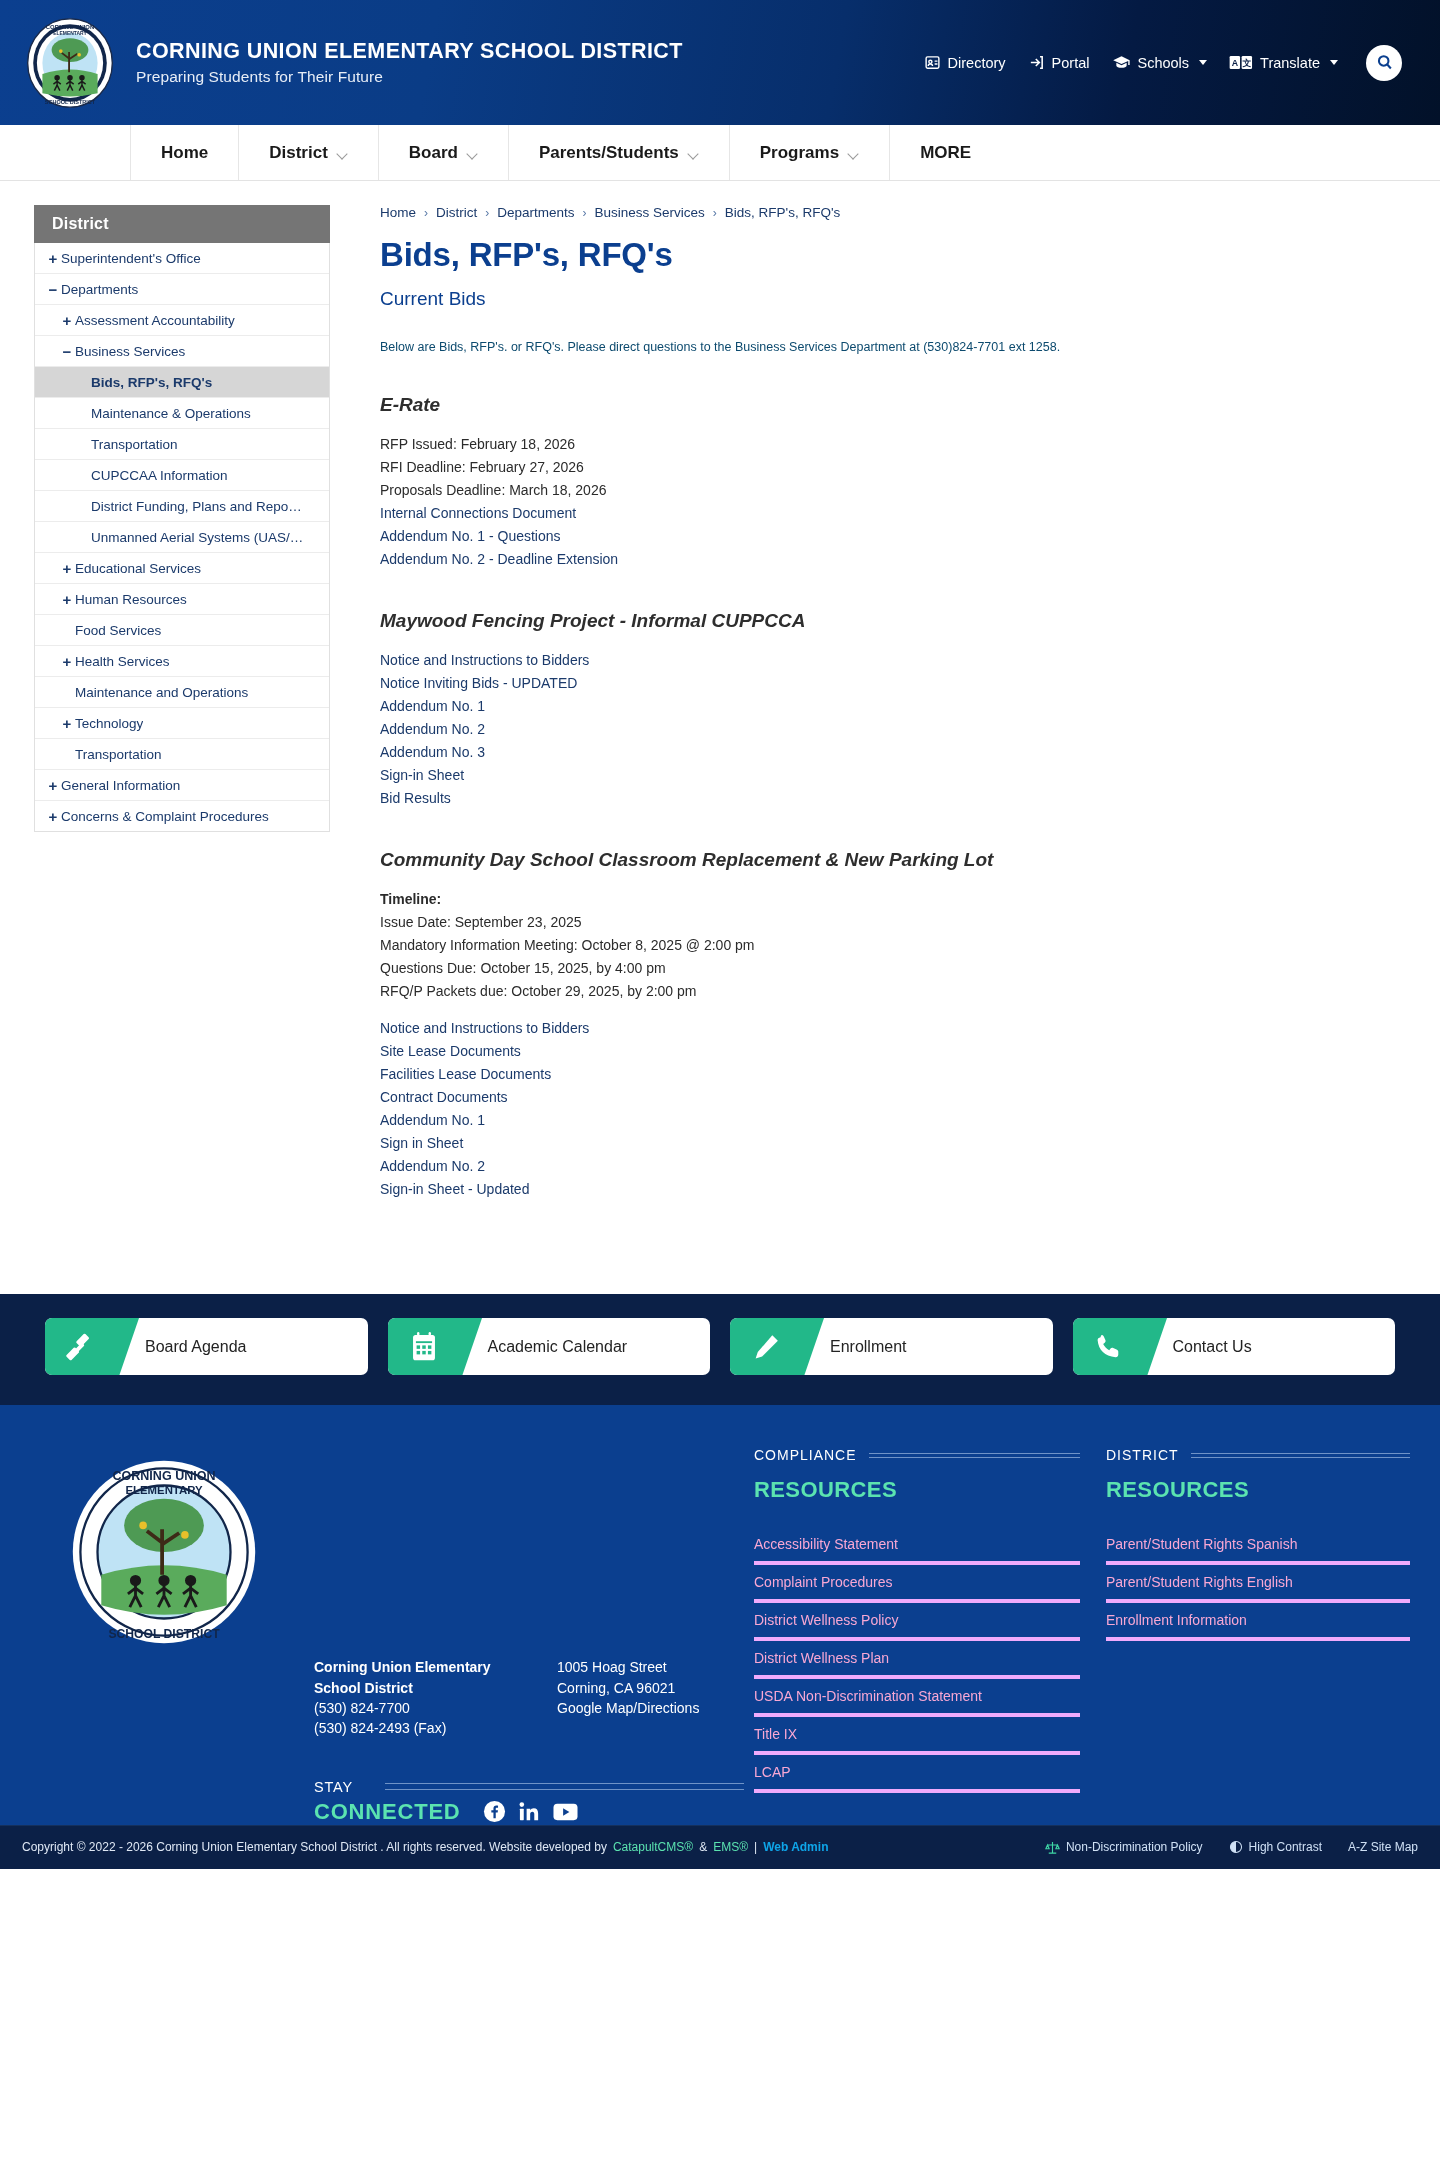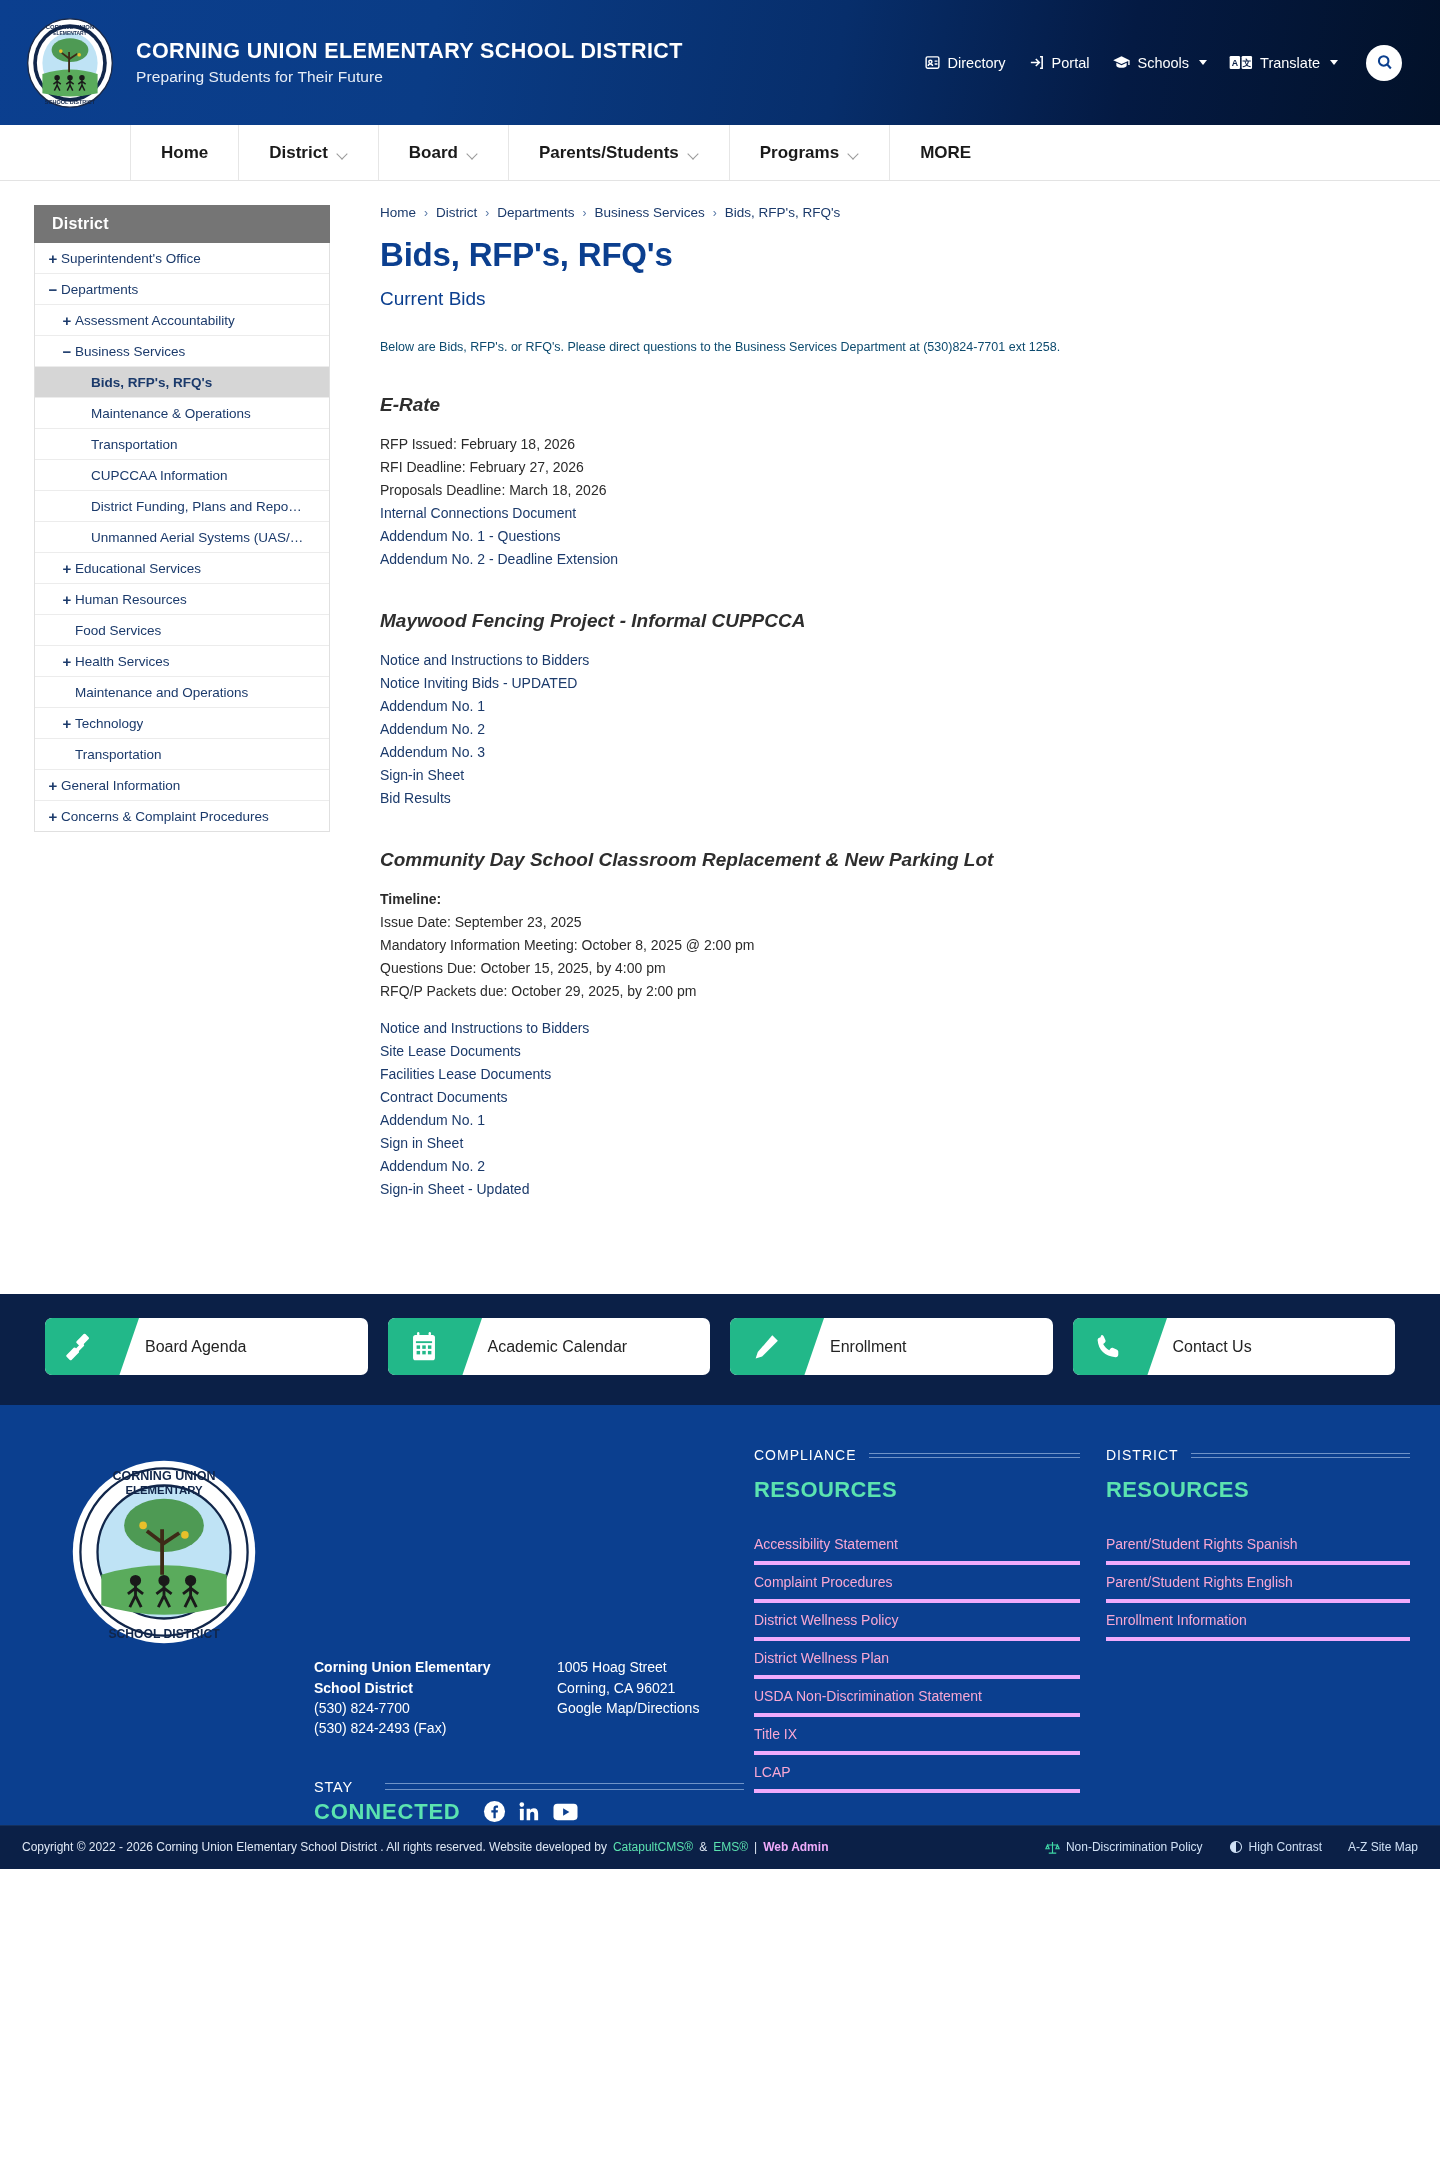--- a/index.html
+++ b/index.html
@@ -286,21 +286,21 @@
     height:44px;
     display:flex;
     align-items:center;
     padding:0 22px;
     font-size:12px;
     color:#dfe8f5;
     gap:6px;
     border-top:1px solid #15305c;
   }
   .copy-bar .lnk { color:#5be3b0; cursor:pointer; }
-  .copy-bar .webadmin { color:#f0abfc; font-weight:bold; cursor:pointer; }
+  .copy-bar .webadmin { color:#0ea5e9; font-weight:bold; cursor:pointer; }
   .copy-right {
     margin-left:auto;
     display:flex; align-items:center; gap:26px;
   }
   .copy-right .ritem { display:flex; align-items:center; gap:6px; cursor:pointer; color:#cfe0f5;}
 </style>
 </head>
 <body>
 
 <div class="top-header">

